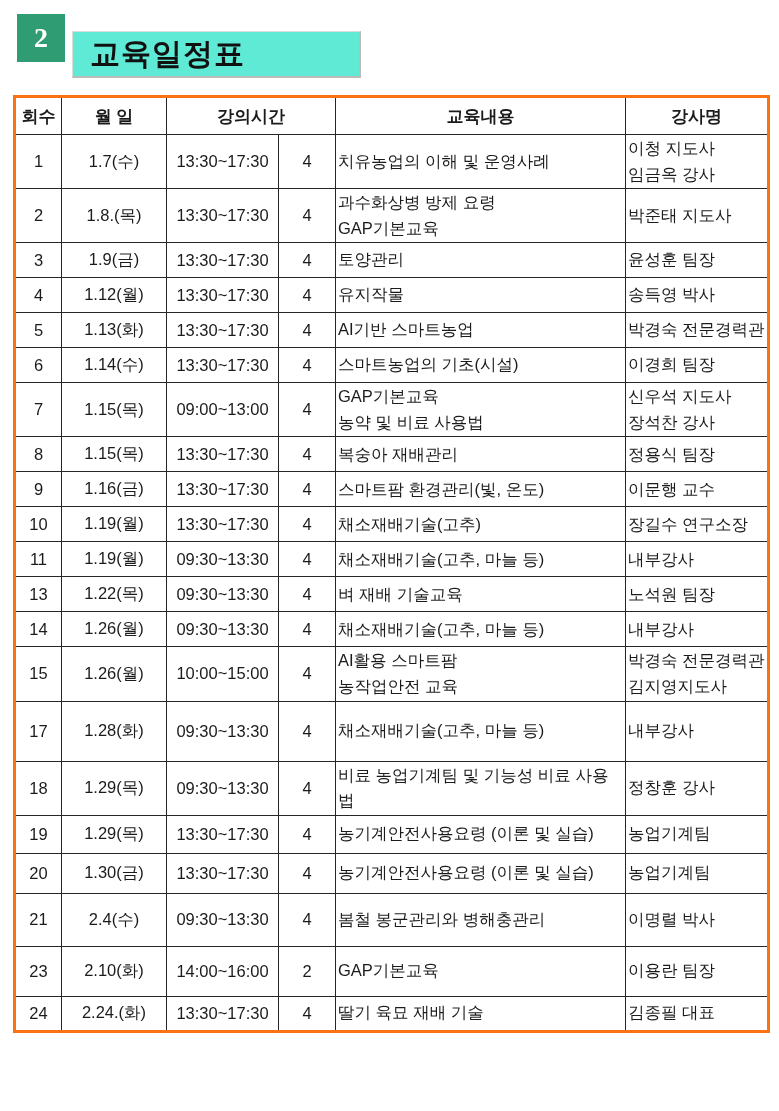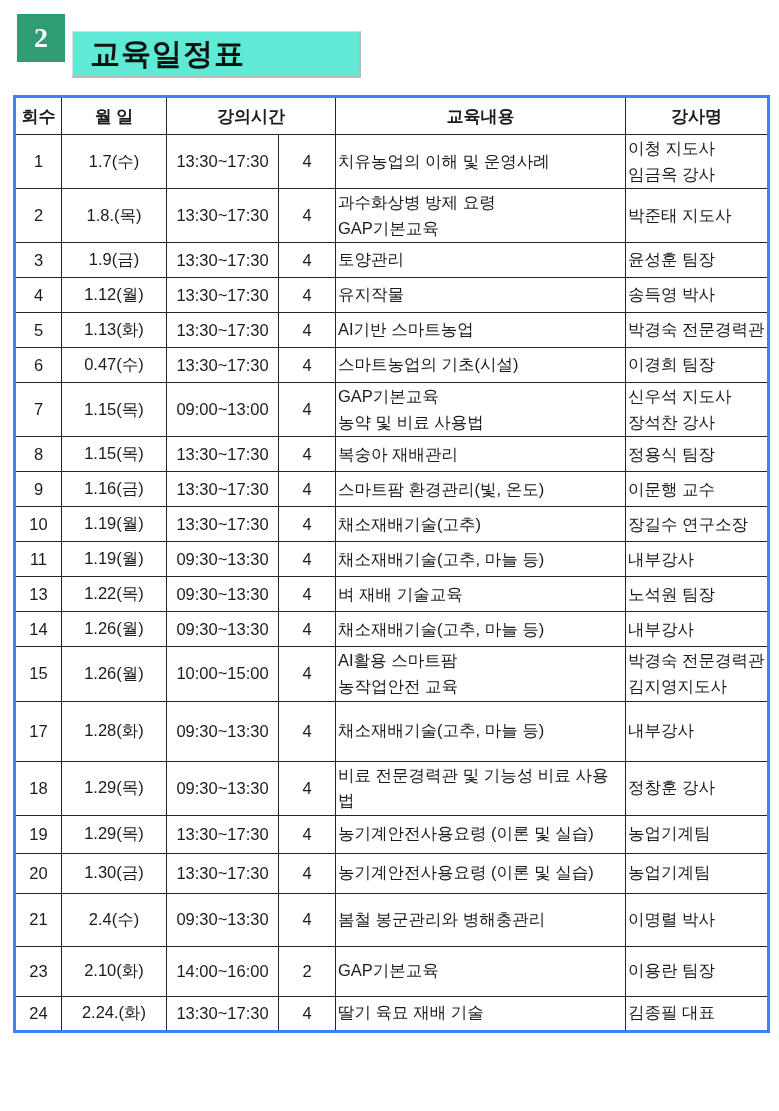--- a/index.html
+++ b/index.html
@@ -46,21 +46,21 @@
     border-collapse: collapse;
     table-layout: fixed;
     font-size: 16.5px;
   }
   table.schedule th, table.schedule td {
     border: 1px solid #262626;
     vertical-align: middle;
     padding: 1px 2px;
     overflow: hidden;
   }
-  table.schedule { border: 3px solid #3b82f6; }
+  table.schedule { border: 3px solid #f97316; }
   thead th {
     height: 38px;
     font-size: 17px; font-weight: bold;
     text-align: center;
     border-bottom: 2px solid #161616;
   }
   tbody tr { height: 35px; }
   tbody tr:nth-child(1)  { height: 53px; }
   tbody tr:nth-child(2)  { height: 52px; }
   tbody tr:nth-child(7)  { height: 52px; }
@@ -147,21 +147,21 @@
         <tr>
           <td class="c-no">5</td>
           <td class="c-date">1.13(화)</td>
           <td class="c-time">13:30~17:30</td>
           <td class="c-hours">4</td>
           <td class="c-content">AI기반 스마트농업</td>
           <td class="c-instructor">박경숙 전문경력관</td>
         </tr>
         <tr>
           <td class="c-no">6</td>
-          <td class="c-date">0.47(수)</td>
+          <td class="c-date">1.14(수)</td>
           <td class="c-time">13:30~17:30</td>
           <td class="c-hours">4</td>
           <td class="c-content">스마트농업의 기초(시설)</td>
           <td class="c-instructor">이경희 팀장</td>
         </tr>
         <tr>
           <td class="c-no">7</td>
           <td class="c-date">1.15(목)</td>
           <td class="c-time">09:00~13:00</td>
           <td class="c-hours">4</td>
@@ -234,21 +234,21 @@
           <td class="c-time">09:30~13:30</td>
           <td class="c-hours">4</td>
           <td class="c-content">채소재배기술(고추, 마늘 등)</td>
           <td class="c-instructor">내부강사</td>
         </tr>
         <tr>
           <td class="c-no">18</td>
           <td class="c-date">1.29(목)</td>
           <td class="c-time">09:30~13:30</td>
           <td class="c-hours">4</td>
-          <td class="c-content">비료 전문경력관 및 기능성 비료 사용법</td>
+          <td class="c-content">비료 농업기계팀 및 기능성 비료 사용법</td>
           <td class="c-instructor">정창훈 강사</td>
         </tr>
         <tr>
           <td class="c-no">19</td>
           <td class="c-date">1.29(목)</td>
           <td class="c-time">13:30~17:30</td>
           <td class="c-hours">4</td>
           <td class="c-content">농기계안전사용요령 (이론 및 실습)</td>
           <td class="c-instructor">농업기계팀</td>
         </tr>

